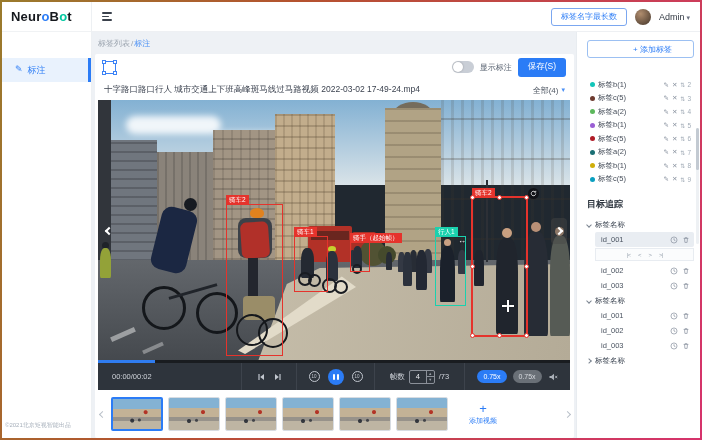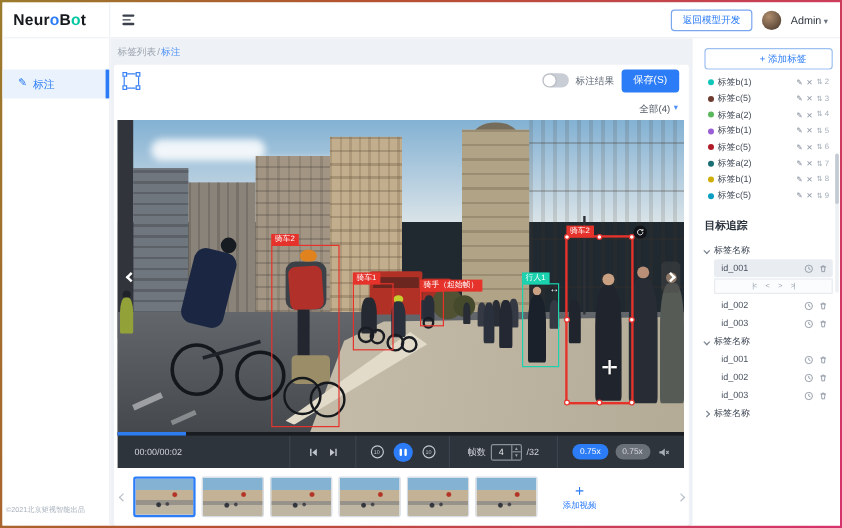--- a/index.html
+++ b/index.html
@@ -110,21 +110,21 @@
     radial-gradient(circle at 40% 72%, rgba(30,35,45,.85) 0 1.5px, transparent 2.5px),
     radial-gradient(circle at 55% 70%, rgba(30,35,45,.7) 0 1px, transparent 2px),
     linear-gradient(180deg,#84b2d3 0 32%,#c3b296 32% 60%,#97928a 60% 72%,#beb5a3 72% 100%);}
   .add-tile{width:62px;height:38px;display:flex;flex-direction:column;align-items:center;justify-content:center;color:#2b7cf6;cursor:pointer;flex:none;}
   .add-plus{font-size:13px;line-height:1;}
   .add-txt{font-size:7px;margin-top:1px;}
 
   
   .rightpanel{width:124px;flex:none;background:#fff;border-left:1px solid #e8ecf0;padding:8px 6px 0 10px;position:relative;overflow:hidden;}
   .panel-title{font-size:9px;font-weight:bold;color:#2a323c;margin:2px 0 6px;}
-  .add-label-btn{height:18px;border:1px solid #9cc0f2;border-radius:3px;color:#2b7cf6;font-size:8px;display:flex;align-items:center;justify-content:center;background:#fff;margin-bottom:4px;cursor:pointer;padding-left:24px;}
+  .add-label-btn{height:18px;border:1px solid #9cc0f2;border-radius:3px;color:#2b7cf6;font-size:8px;display:flex;align-items:center;justify-content:center;background:#fff;margin-bottom:20px;cursor:pointer;padding-left:24px;}
   .lrow{height:13.5px;display:flex;align-items:center;gap:3px;padding:0 3px;font-size:7.5px;color:#444c58;cursor:pointer;border-radius:2px;}
   .lrow.sel{background:#edf1f5;}
   .dot{width:5px;height:5px;border-radius:50%;flex:none;}
   .lname{flex:1;white-space:nowrap;overflow:hidden;}
   .licons{display:flex;gap:3px;color:#8a93a0;font-size:6.5px;}
   .lic{cursor:pointer;}
   .sort{color:#a3adb8;font-size:6.5px;display:flex;gap:2px;cursor:pointer;}
   .sarr{font-size:6px;}
   .vscroll{position:absolute;right:1px;top:96px;width:3px;height:116px;background:#eef1f4;border-radius:2px;}
   .vscroll i{display:block;width:100%;height:42px;background:#c3cad2;border-radius:2px;}
@@ -167,21 +167,21 @@
   </div>
 
   <div class="main">
     <div class="topbar">
       <span class="burger">
             <i></i>
             <i></i>
             <i></i>
           </span>
       <span class="top-spacer"></span>
-      <button class="back-btn">返回模型开发</button>
+      <button class="back-btn">标签名字最长数</button>
       <span class="avatar"></span>
       <span class="admin">
         <span>Admin</span>
         <span class="caret">▾</span>
       </span>
     </div>
 
     <div class="body">
       <div class="center">
         <div class="breadcrumb">
@@ -195,26 +195,27 @@
             <span class="bbox-ico">
                   <b></b>
                   <b></b>
                   <b></b>
                   <b></b>
                 </span>
             <span class="tools-right">
               <span class="switch">
                     <i></i>
                   </span>
-              <span class="toggle-label">标注结果</span>
+              <span class="toggle-label">显示标注</span>
               <button class="save-btn">保存(S)</button>
             </span>
           </div>
 
           <div class="title-row">
+            <span class="vtitle">十字路口路口行人 城市交通上下班高峰斑马线过马路视频 2022-03-02 17-49-24.mp4</span>
             <span class="filter">
               <span>全部(4)</span>
               <span class="caret">▾</span>
             </span>
           </div>
 
           <div class="player">
             <div class="canvas">
 
               <div class="scene" style="position:absolute;inset:0;">
@@ -358,21 +359,21 @@
               </div>
               <div class="sec sec-frames">
                 <span>帧数</span>
                 <span class="finput">
                   <span class="fval">4</span>
                   <span class="spin">
                         <b>▲</b>
                         <b>▼</b>
                       </span>
                 </span>
-                <span>/32</span>
+                <span>/73</span>
               </div>
               <div class="sec sec-speed">
                 <span class="pill pill-a">0.75x</span>
                 <span class="pill pill-b">0.75x</span>
                 <span class="icn">
                   <svg width="10" height="10" viewBox="0 0 10 10">
                         <path d="M1.5 4h1.8L6 1.8v6.4L3.3 6H1.5z" fill="#aab0b8"></path>
                         <path d="M7.2 3.8l2 2.4M9.2 3.8l-2 2.4" stroke="#aab0b8" stroke-width=".9"></path>
                       </svg>
                 </span>

